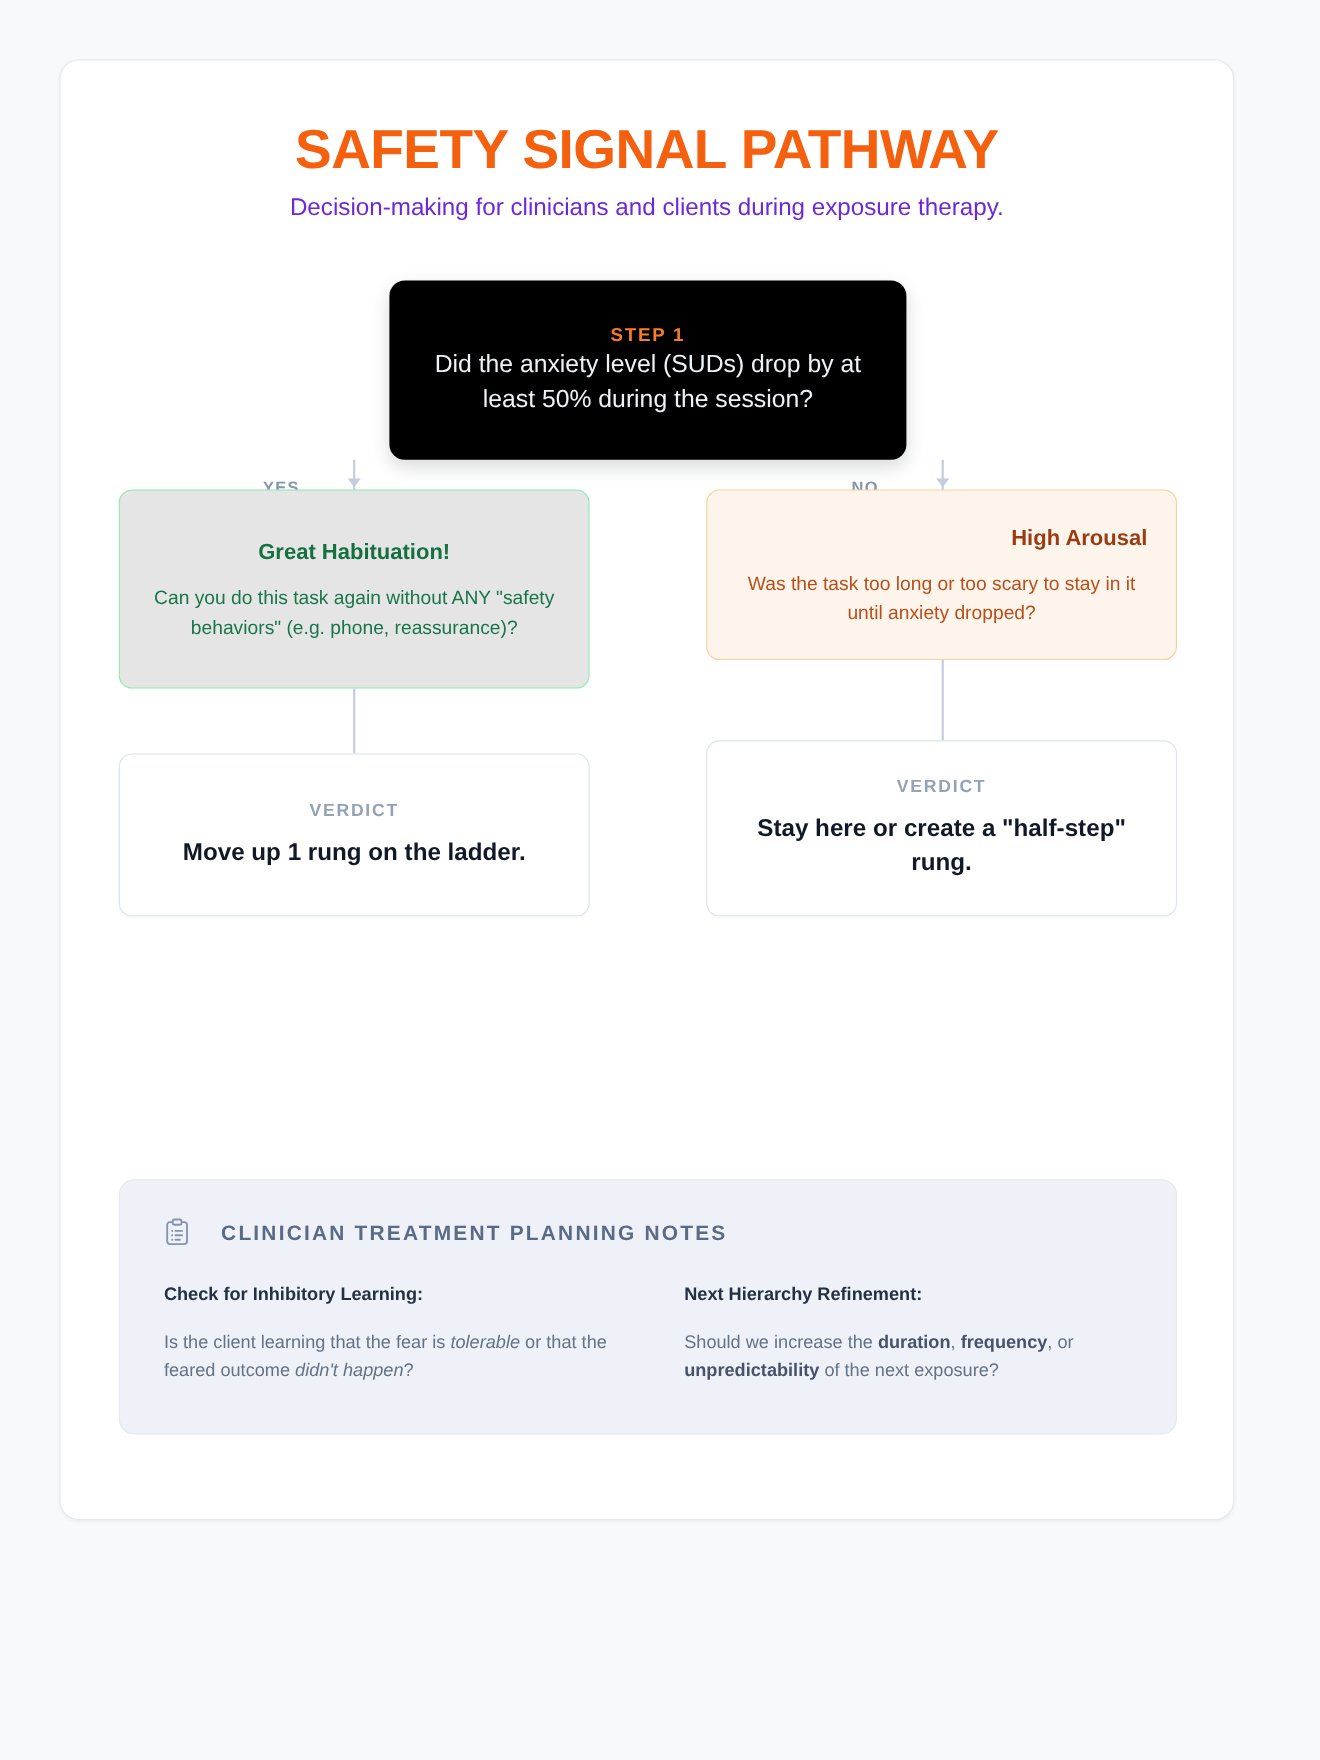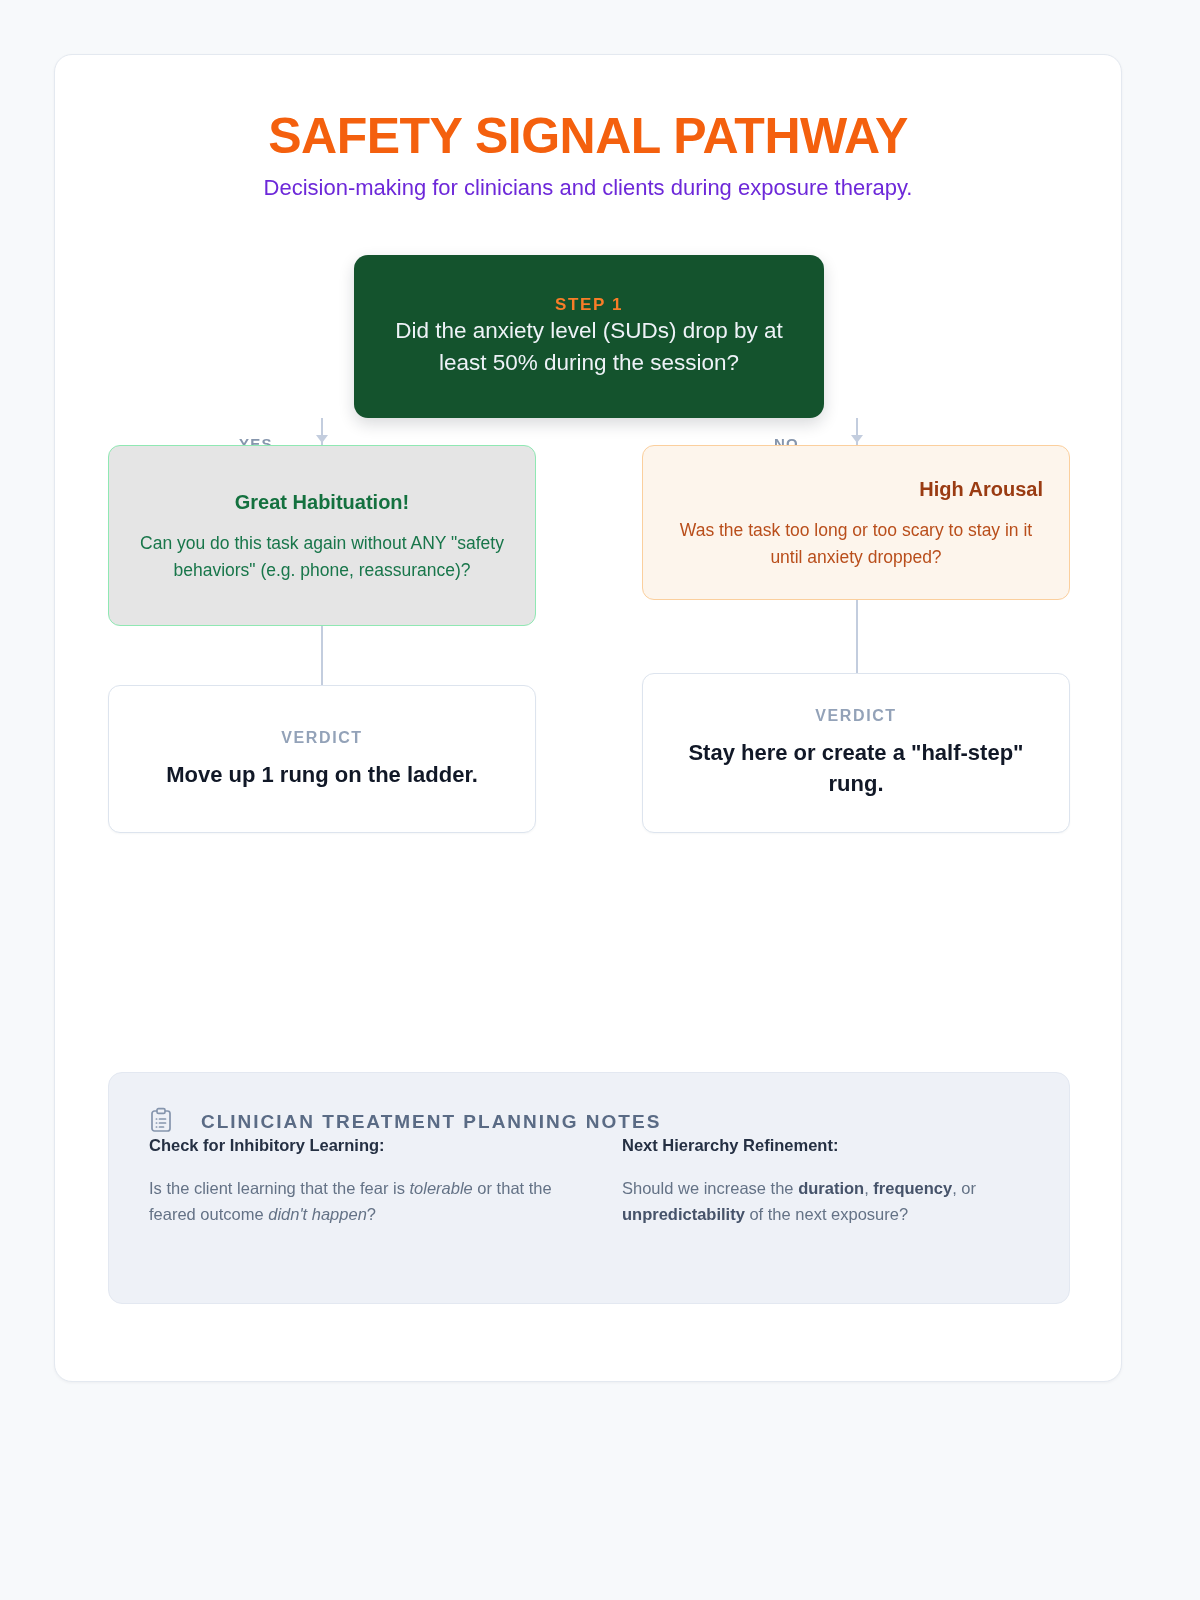--- a/index.html
+++ b/index.html
@@ -65,21 +65,21 @@
     margin-top: 52px;
   }
 
   
   .step-box {
     position: absolute;
     left: 299px;
     top: 0px;
     width: 470px;
     height: 163px;
-    background: #14532d;
+    background: #000000;
     border-radius: 14px;
     box-shadow: 0 6px 16px rgba(17, 24, 39, 0.16);
     display: flex;
     flex-direction: column;
     align-items: center;
     justify-content: center;
     padding: 0 28px;
   }
 
   .step-kicker {
@@ -244,20 +244,21 @@
 
   .notes-title {
     font-size: 19px;
     font-weight: 700;
     letter-spacing: 2px;
     color: #5a6b85;
     text-transform: uppercase;
   }
 
   .notes-grid {
+    margin-top: 32px;
     display: flex;
     gap: 66px;
   }
 
   .note-col { width: 430px; }
 
   .note-head {
     font-size: 16.5px;
     font-weight: 700;
     color: #253043;

